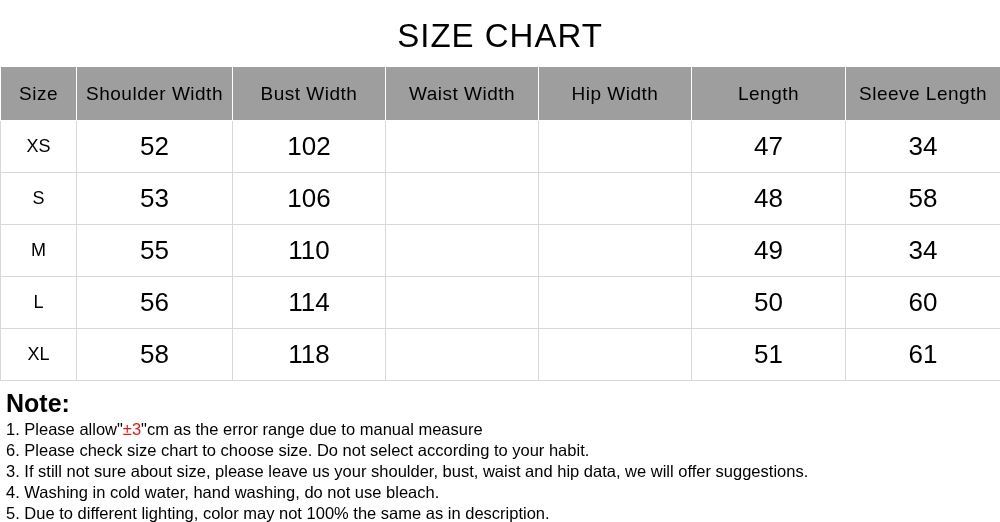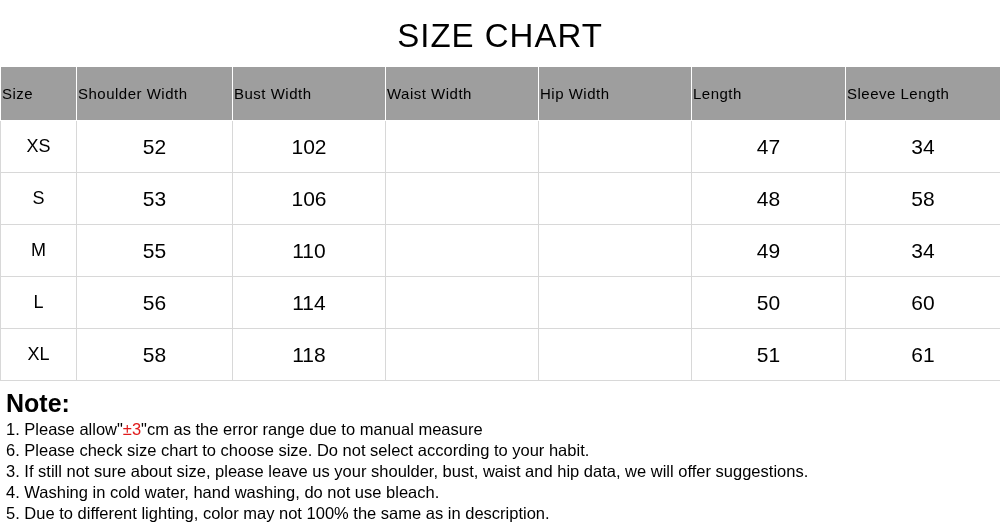--- a/index.html
+++ b/index.html
@@ -31,34 +31,34 @@
   }
   table.size-chart {
     width: 1000px;
     border-collapse: collapse;
     table-layout: fixed;
   }
   table.size-chart th {
     background: #9e9e9e;
     color: #000000;
     font-weight: normal;
-    font-size: 15px;
+    font-size: 19px;
     height: 51px;
     border: 1px solid #ffffff;
-    text-align: left;
+    text-align: center;
     vertical-align: middle;
     letter-spacing: 0.5px;
     margin-left: 48px;
   }
   table.size-chart td {
     border: 1px solid #d8d8d8;
     height: 49px;
     text-align: center;
     vertical-align: middle;
-    font-size: 21px;
+    font-size: 26px;
     background: #ffffff;
   }
   table.size-chart td.size-col {
     font-size: 18px;
     margin-top: 34px;
   }
   .col-size { width: 76px; }
   .col-shoulder { width: 156px; }
   .col-bust { width: 153px; }
   .col-waist { width: 153px; }

